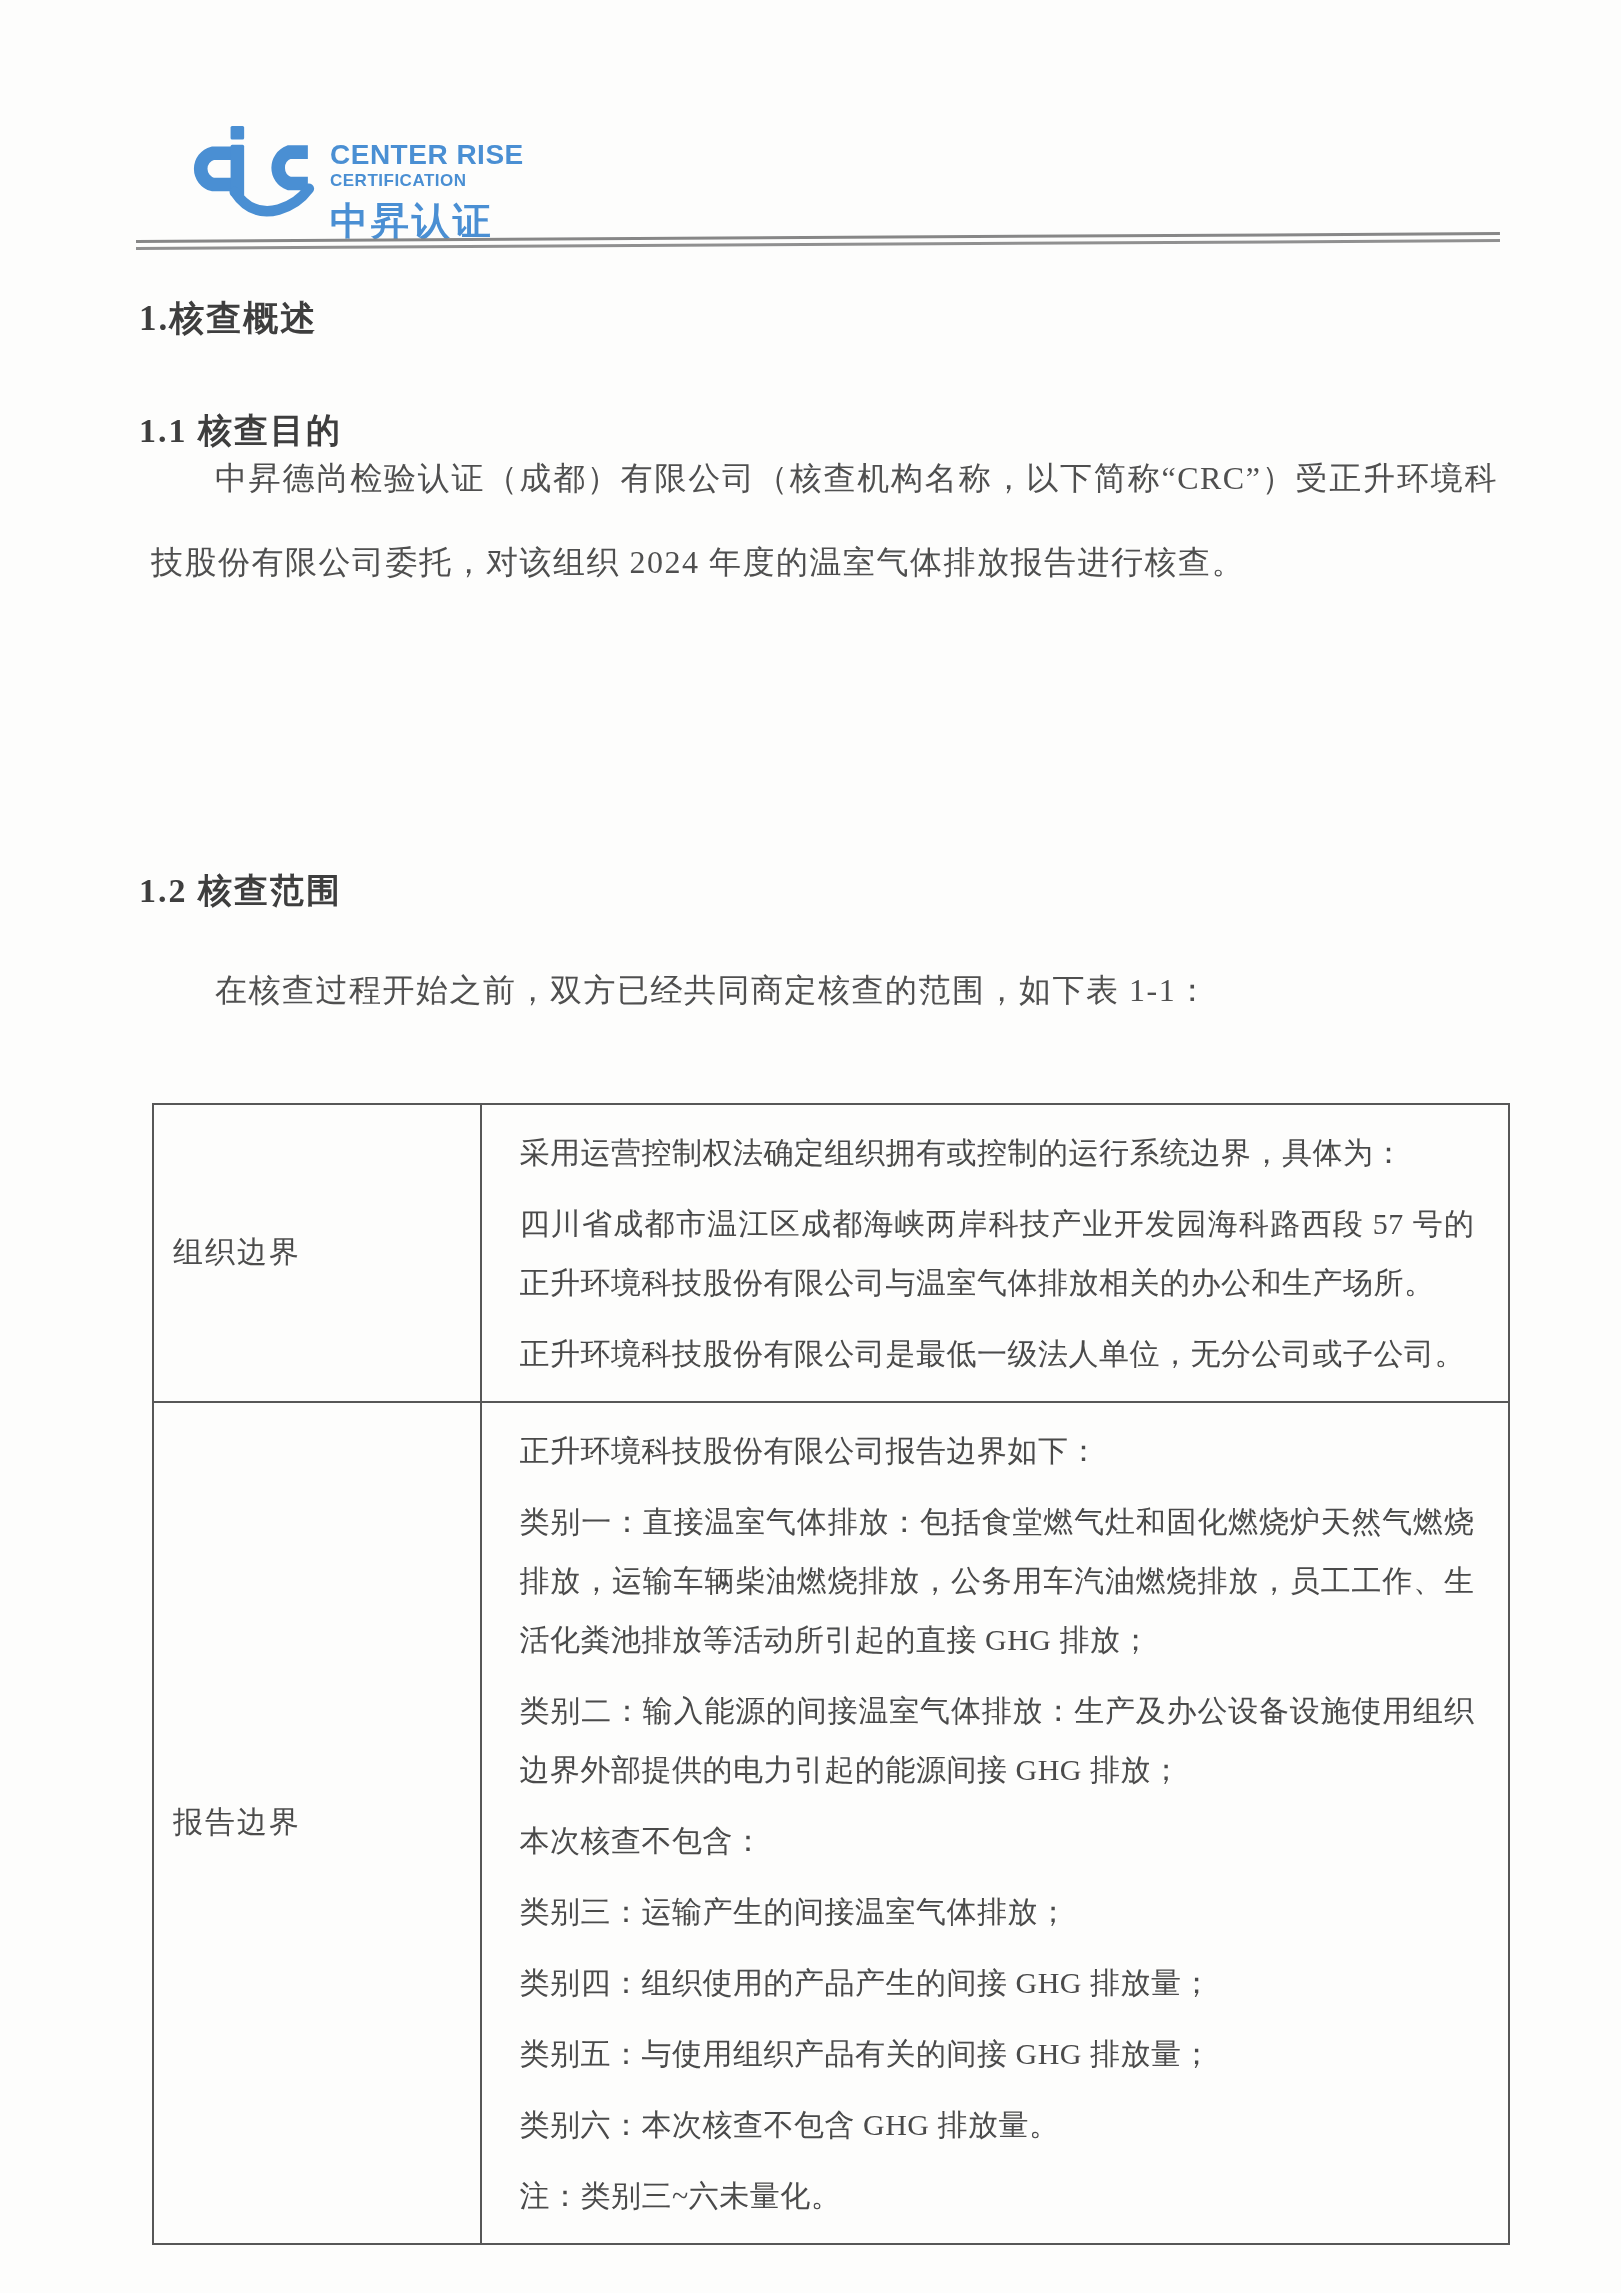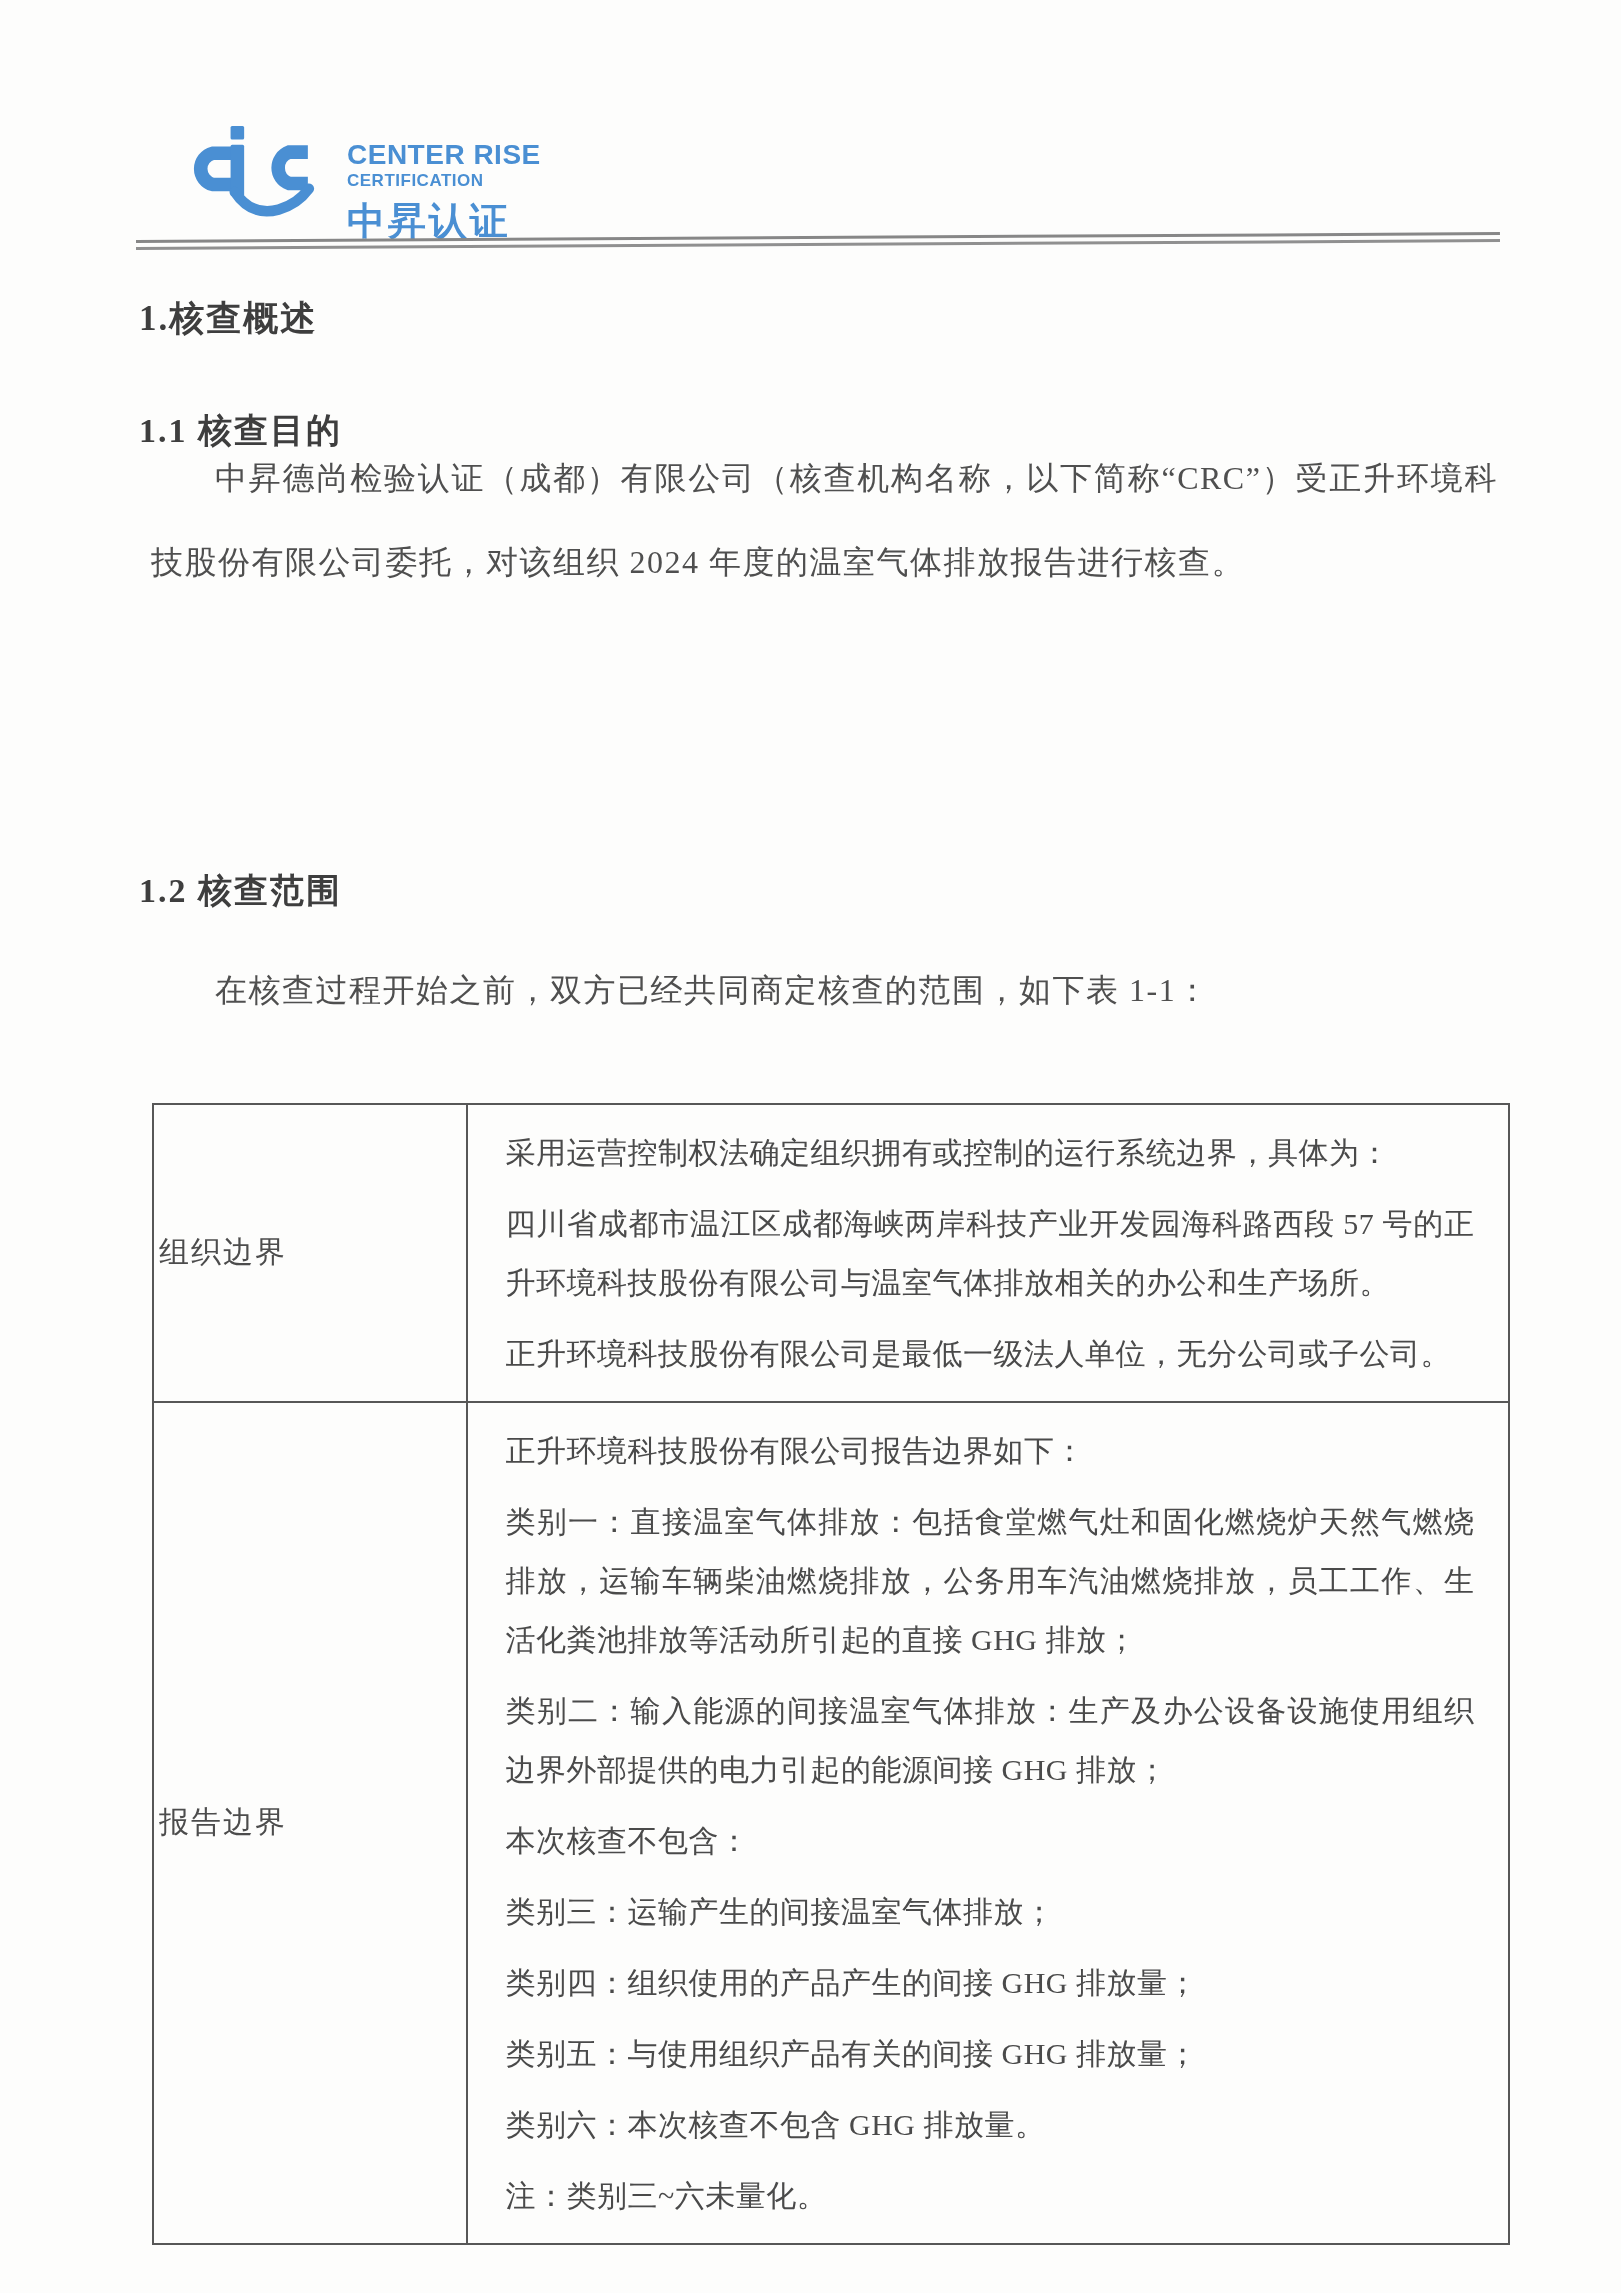--- a/index.html
+++ b/index.html
@@ -8,21 +8,21 @@
     width:1621px; height:2294px;
     background:#e8e8e8;
     font-family:"Liberation Serif","DejaVu Serif",serif;
   }
   .page {
     position:relative; width:1621px; height:2294px;
     background:#fdfdfc; overflow:hidden; color:#4f4f4f;
   }
 
   
-  .logo { position:absolute; left:180px; top:125px; display:flex; align-items:flex-start; gap:22px; }
+  .logo { position:absolute; left:180px; top:125px; display:flex; align-items:flex-start; gap:5px; }
   .logo-mark { width:145px; height:94px; flex:0 0 auto; }
   .logo-text { display:flex; flex-direction:column; color:var(--brand); line-height:1; padding-top:15.7px; }
   .logo-en1 { font-family:"Liberation Sans","DejaVu Sans",sans-serif; font-size:28px; font-weight:bold; letter-spacing:0.5px; }
   .logo-en2 { font-family:"Liberation Sans","DejaVu Sans",sans-serif; font-size:17px; font-weight:bold; letter-spacing:0.5px; margin-top:2.9px; }
   .logo-zh  { font-size:38px; font-weight:bold; letter-spacing:2.9px; margin-top:13px; }
 
   
   .header-rule { position:absolute; left:136px; top:236px; width:1364px; transform:rotate(-0.33deg); }
   .header-rule .line { height:3.4px; background:#878787; }
   .header-rule .line + .line { margin-top:3.4px; background:#909090; }
@@ -51,21 +51,21 @@
   
   .scope-table {
     position:absolute; left:152px; top:1103px; width:1358px; height:941px;
     border-collapse:collapse; table-layout:fixed;
     font-size:30px; color:#4a4a4a;
   }
   .scope-table th, .scope-table td {
     border:2.5px solid #575757; font-weight:normal; vertical-align:middle;
   }
   .label-cell {
-    width:306px; text-align:left; padding-left:5px;
+    width:306px; text-align:left; padding-left:19px;
     letter-spacing:2px; font-size:30px; color:#4c4c4c;
   }
   .content-cell { padding:5.9px 21.6px 5.9px 25.5px; }
   .content-cell p {
     margin:12px; line-height:59px; letter-spacing:0.5px; text-align:justify;
   }
   .row-org    { height:238px; }
   .row-report { height:703px; }
 </style>
 </head>

